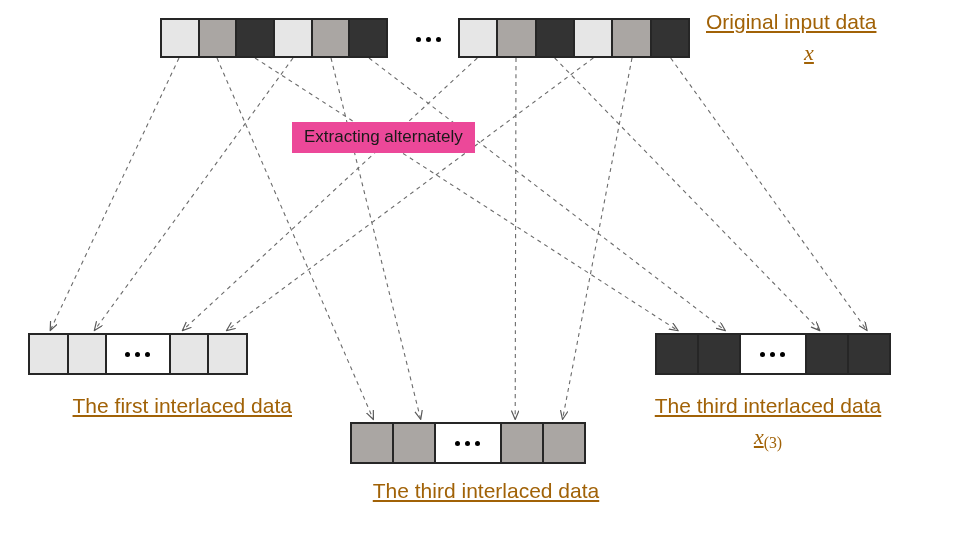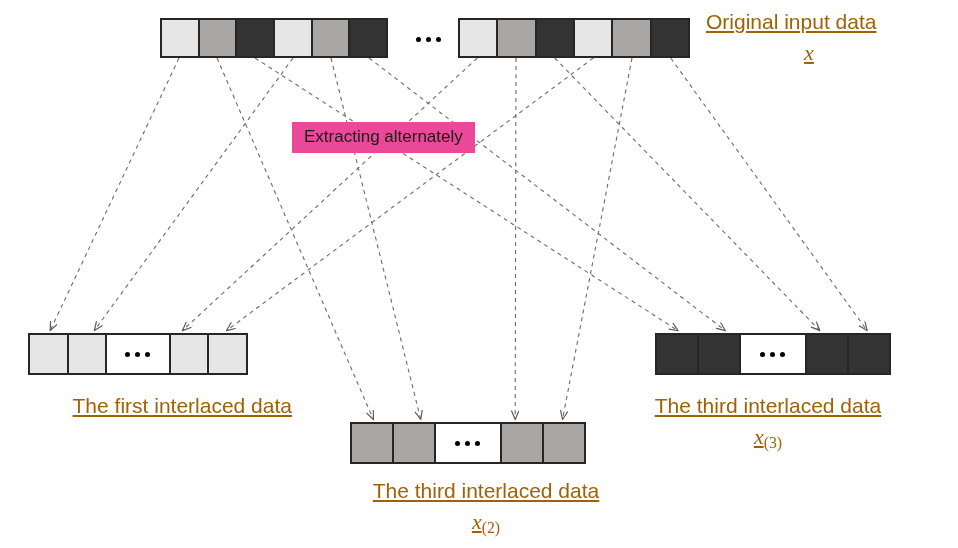--- a/index.html
+++ b/index.html
@@ -208,23 +208,20 @@
           <i></i>
           <i></i>
           <i></i>
         </span>
       </div>
       <div class="cell" style="background: rgb(170, 166, 163);"></div>
       <div class="cell" style="background: rgb(170, 166, 163);"></div>
     </div>
   <div class="caption" id="caption-second">
     <span>The third interlaced data</span>
-    <span class="var-line">
-      <span>x</span><sub>(2)</sub>
-    </span>
   </div>
 
   <div class="data-strip" id="strip-third">
       <div class="cell" style="background: rgb(51, 51, 51);"></div>
       <div class="cell" style="background: rgb(51, 51, 51);"></div>
       <div class="cell ellipsis-cell" style="background: rgb(255, 255, 255);">
         <span class="dots">
           <i></i>
           <i></i>
           <i></i>

